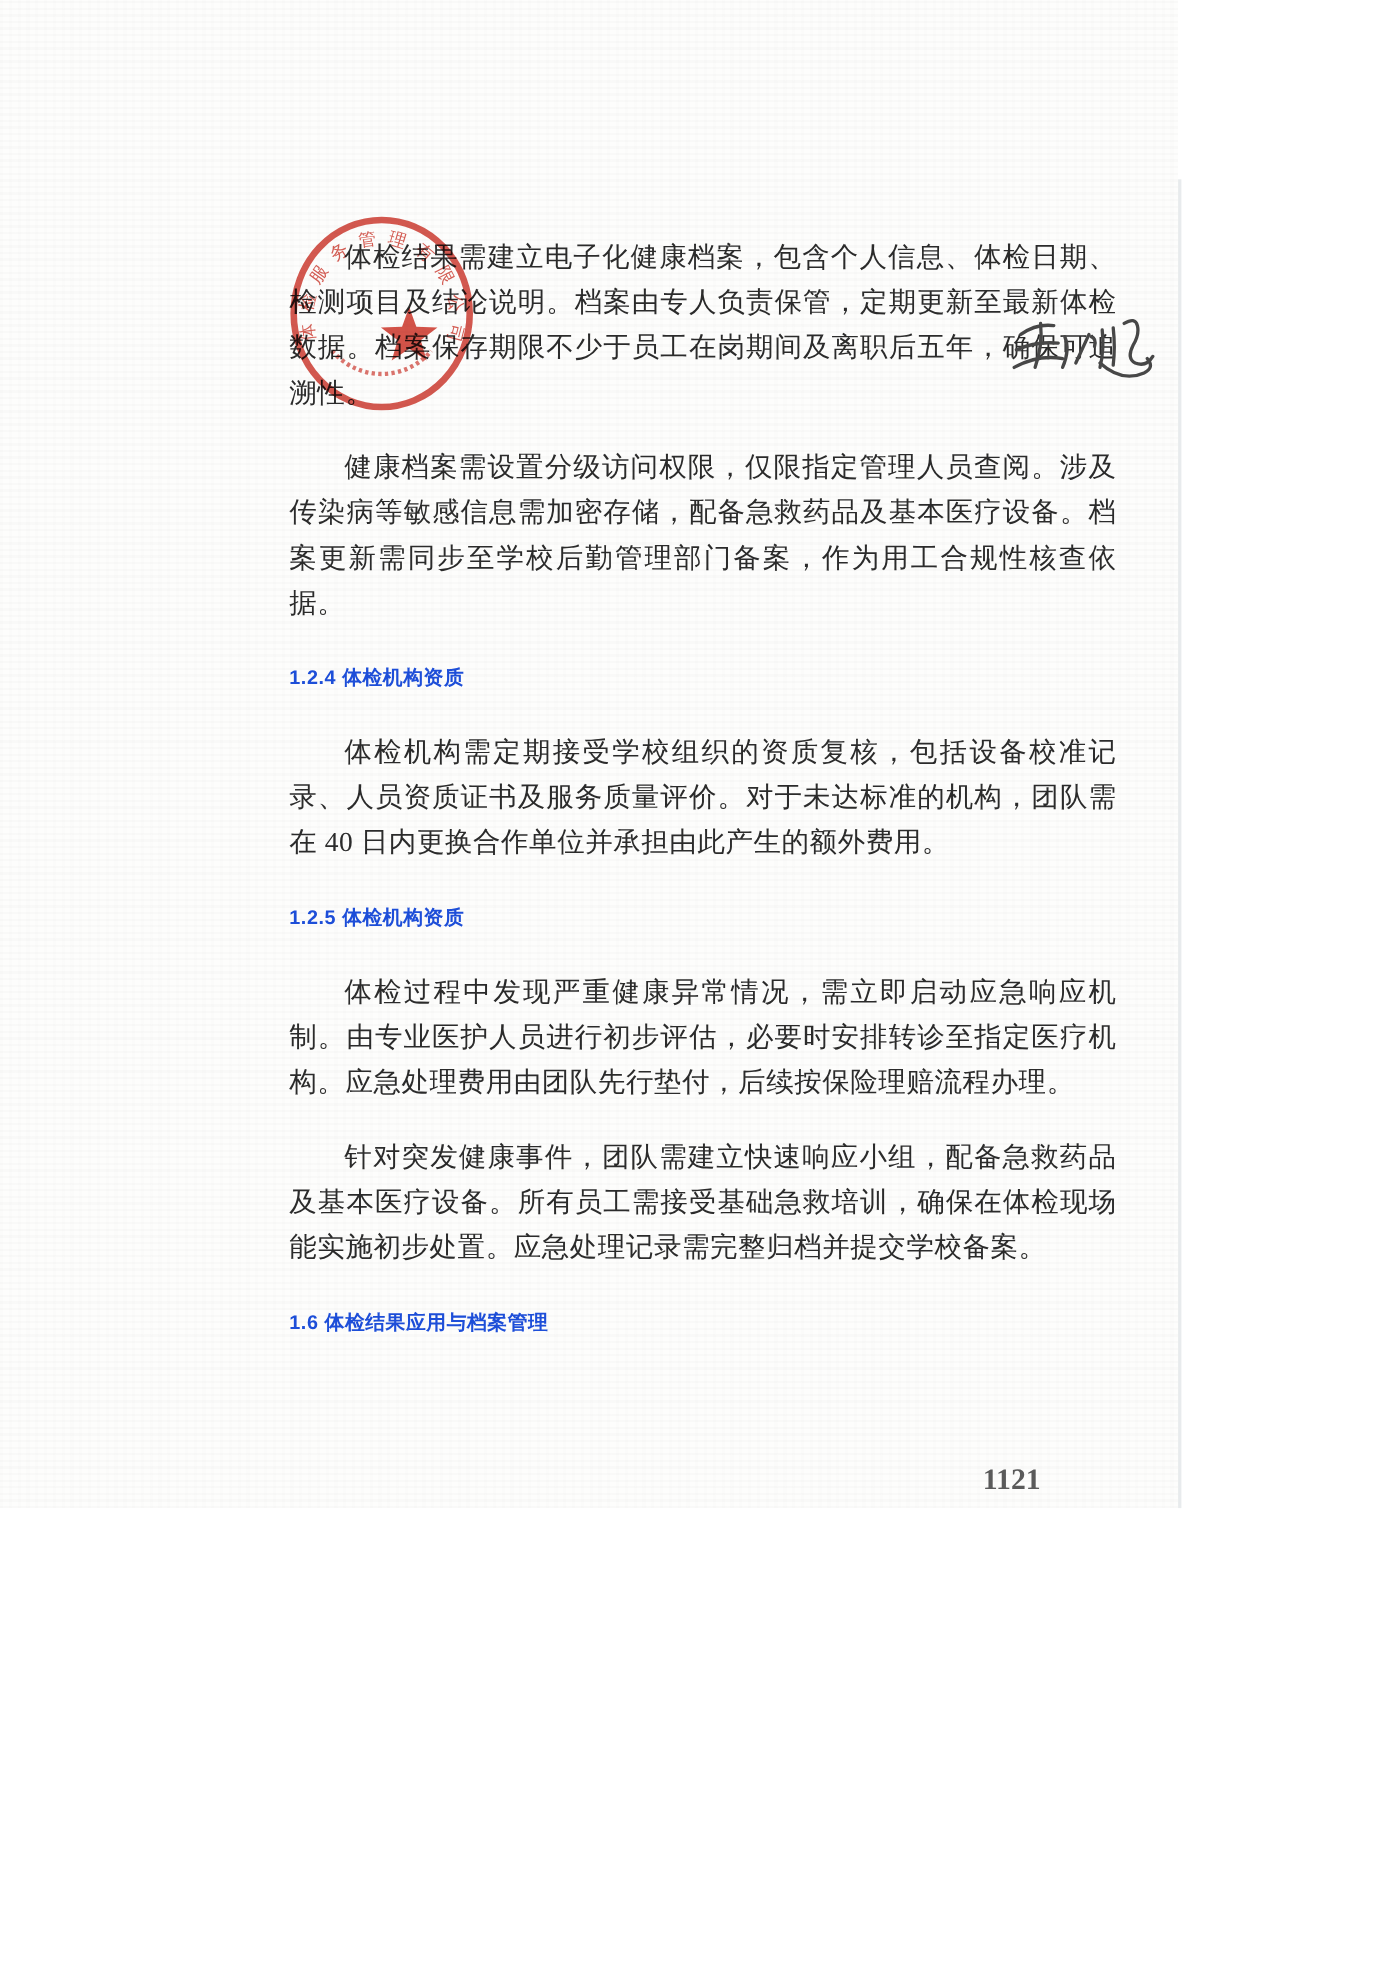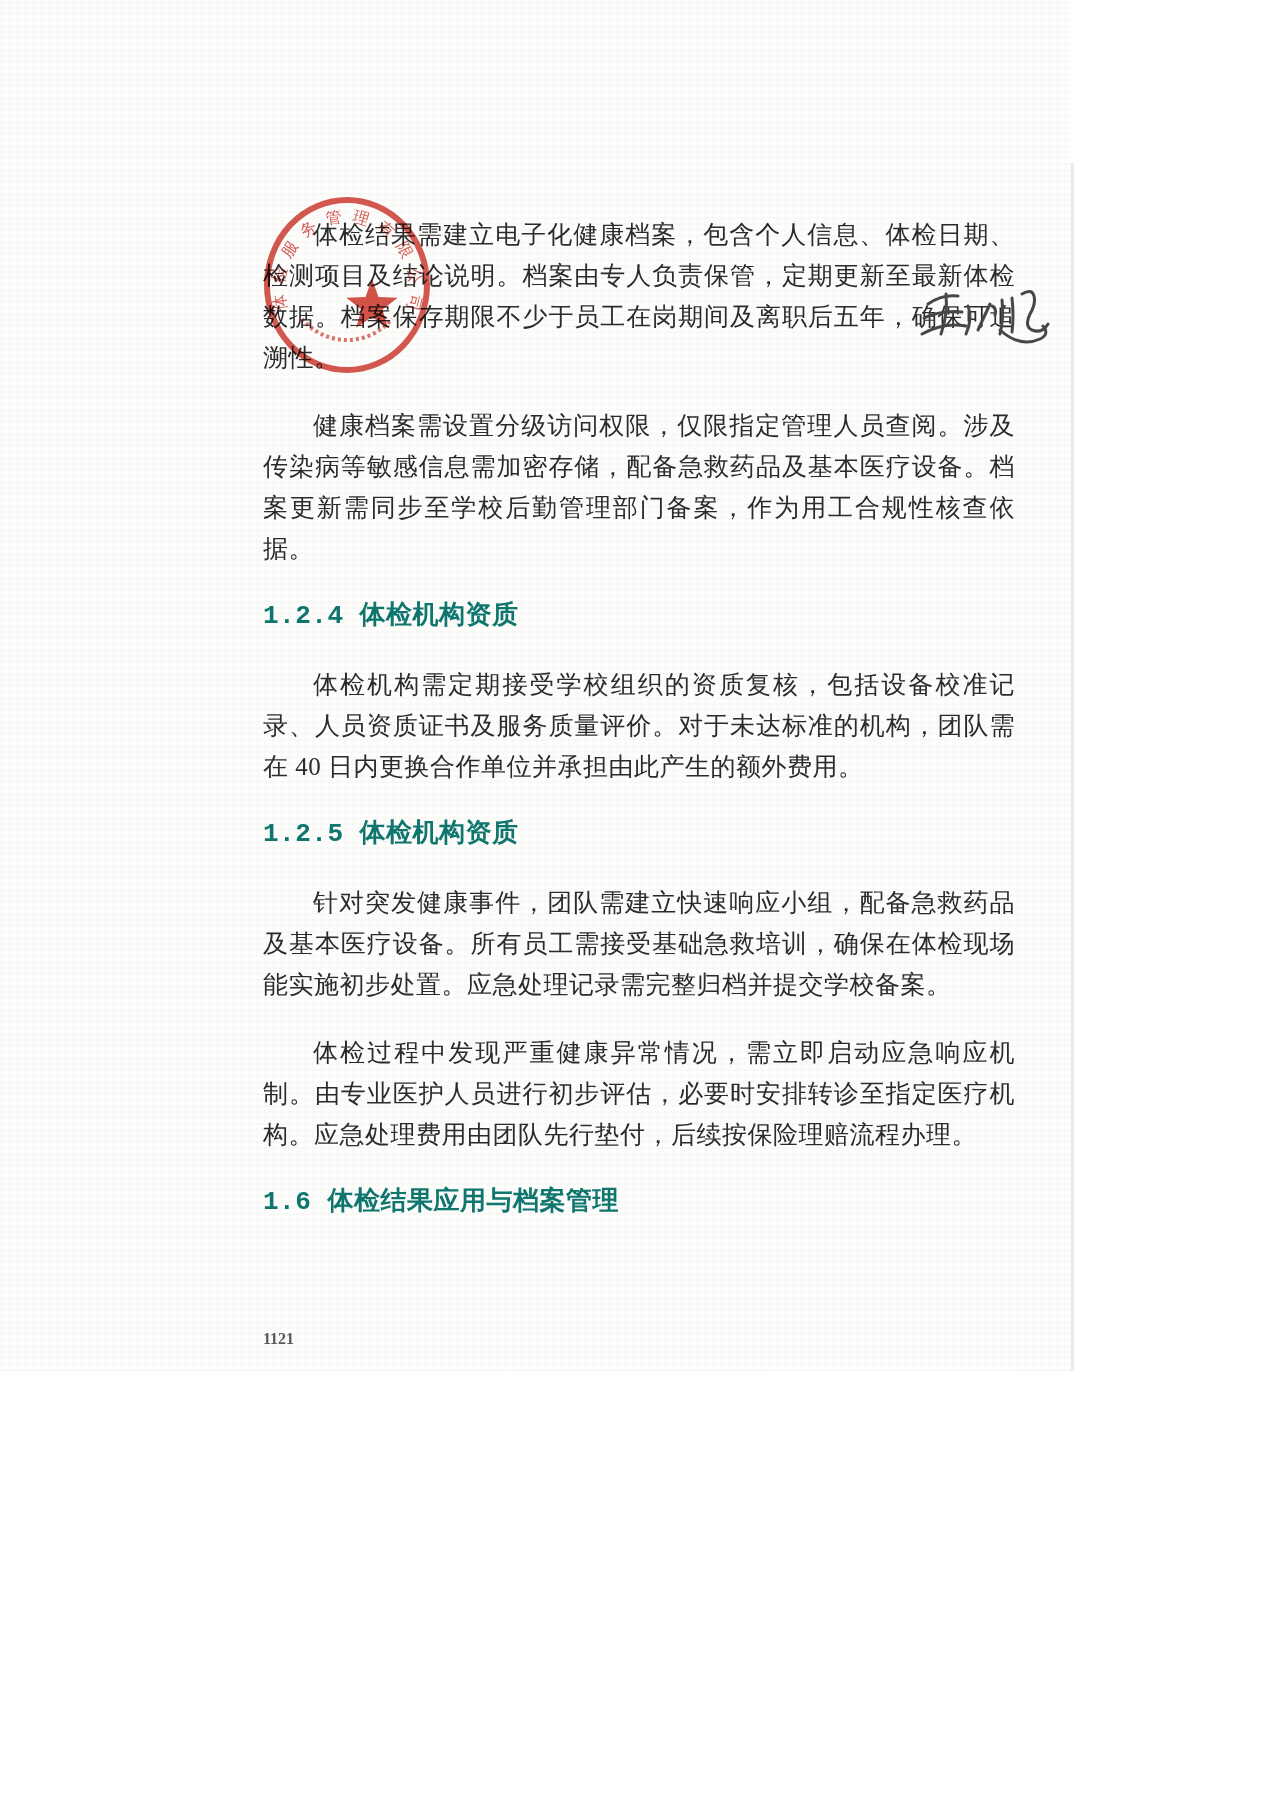--- a/index.html
+++ b/index.html
@@ -43,36 +43,36 @@
     letter-spacing: 0.5px;
     text-align: justify;
     filter: blur(0.35px);
   }
   .doc p {
     margin: 0 0 27px 0;
     text-indent: 2em;
   }
   .doc h2 {
     margin: 0 0 27px 0;
-    font-family: Liberation Mono, monospace;
+    font-family: Liberation Sans, sans-serif;
     font-weight: bold;
-    font-size: 26px;
+    font-size: 18px;
     line-height: 41px;
-    color: #0f766e;
+    color: #1d4ed8;
     letter-spacing: 0.5px;
   }
   .page-number {
     position: absolute;
     left: 263px;
     top: 1330px;
     width: 683px;
-    text-align: left;
+    text-align: right;
     font-family: "Liberation Serif", "DejaVu Serif", serif;
     font-weight: 600;
-    font-size: 16px;
+    font-size: 27px;
     color: #5a5a5a;
     filter: blur(0.3px);
   }
   .seal {
     position: absolute;
     left: 257px;
     top: 193px;
     width: 182px;
     height: 186px;
     mix-blend-mode: multiply;
@@ -102,22 +102,22 @@
 
   <div class="scan-area"></div>
   <div class="page-edge"></div>
 
   <main class="doc">
     <p>体检结果需建立电子化健康档案，包含个人信息、体检日期、检测项目及结论说明。档案由专人负责保管，定期更新至最新体检数据。档案保存期限不少于员工在岗期间及离职后五年，确保可追溯性。</p>
     <p>健康档案需设置分级访问权限，仅限指定管理人员查阅。涉及传染病等敏感信息需加密存储，配备急救药品及基本医疗设备。档案更新需同步至学校后勤管理部门备案，作为用工合规性核查依据。</p>
     <h2>1.2.4 体检机构资质</h2>
     <p>体检机构需定期接受学校组织的资质复核，包括设备校准记录、人员资质证书及服务质量评价。对于未达标准的机构，团队需在 40 日内更换合作单位并承担由此产生的额外费用。</p>
     <h2>1.2.5 体检机构资质</h2>
+    <p>体检过程中发现严重健康异常情况，需立即启动应急响应机制。由专业医护人员进行初步评估，必要时安排转诊至指定医疗机构。应急处理费用由团队先行垫付，后续按保险理赔流程办理。</p>
     <p>针对突发健康事件，团队需建立快速响应小组，配备急救药品及基本医疗设备。所有员工需接受基础急救培训，确保在体检现场能实施初步处置。应急处理记录需完整归档并提交学校备案。</p>
-    <p>体检过程中发现严重健康异常情况，需立即启动应急响应机制。由专业医护人员进行初步评估，必要时安排转诊至指定医疗机构。应急处理费用由团队先行垫付，后续按保险理赔流程办理。</p>
     <h2>1.6 体检结果应用与档案管理</h2>
   </main>
 
   <div class="page-number">1121</div>
 
   <svg class="seal" viewBox="0 0 182 186" aria-hidden="true">
     <ellipse cx="90" cy="92" rx="80" ry="85" fill="none" stroke="#cd372c" stroke-width="6" opacity="0.9"></ellipse>
     <path id="sealArc" d="M 32 122 A 63 67 0 1 1 148 122" fill="none"></path>
     <text font-size="16" letter-spacing="9.5" fill="#cd372c" font-family="Liberation Sans, sans-serif" opacity="0.88">
       <textPath href="#sealArc" startOffset="6">体检服务管理有限公司</textPath>

